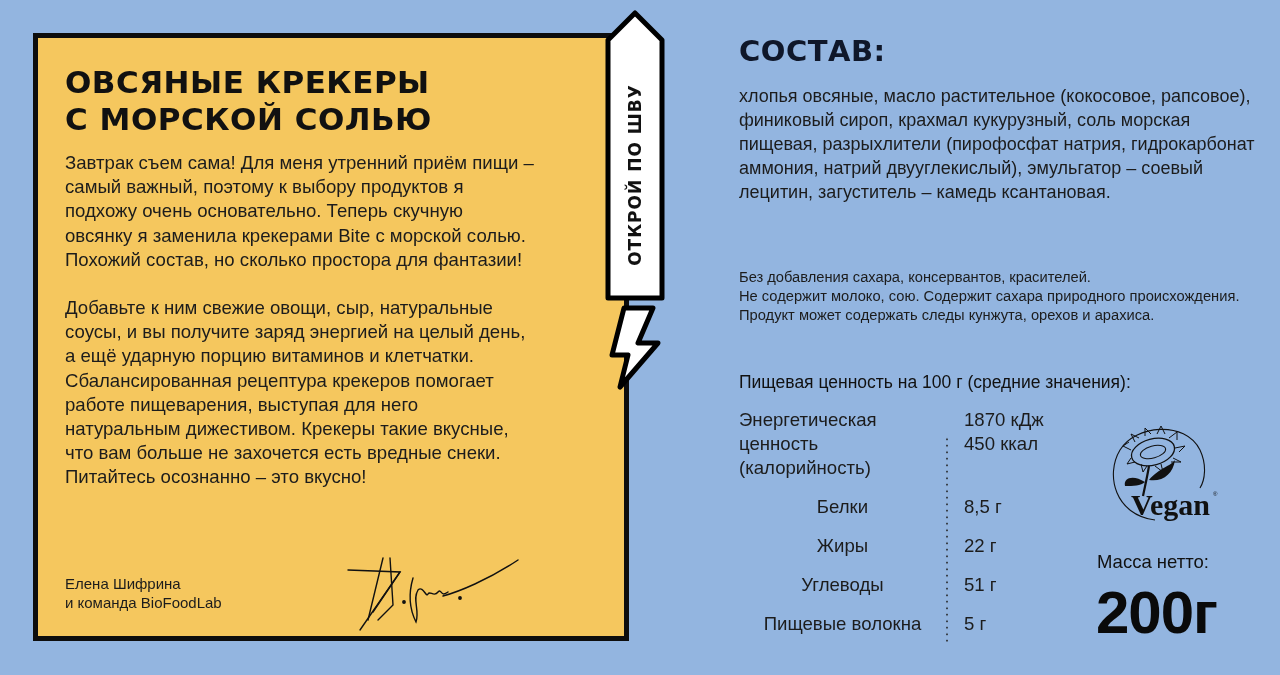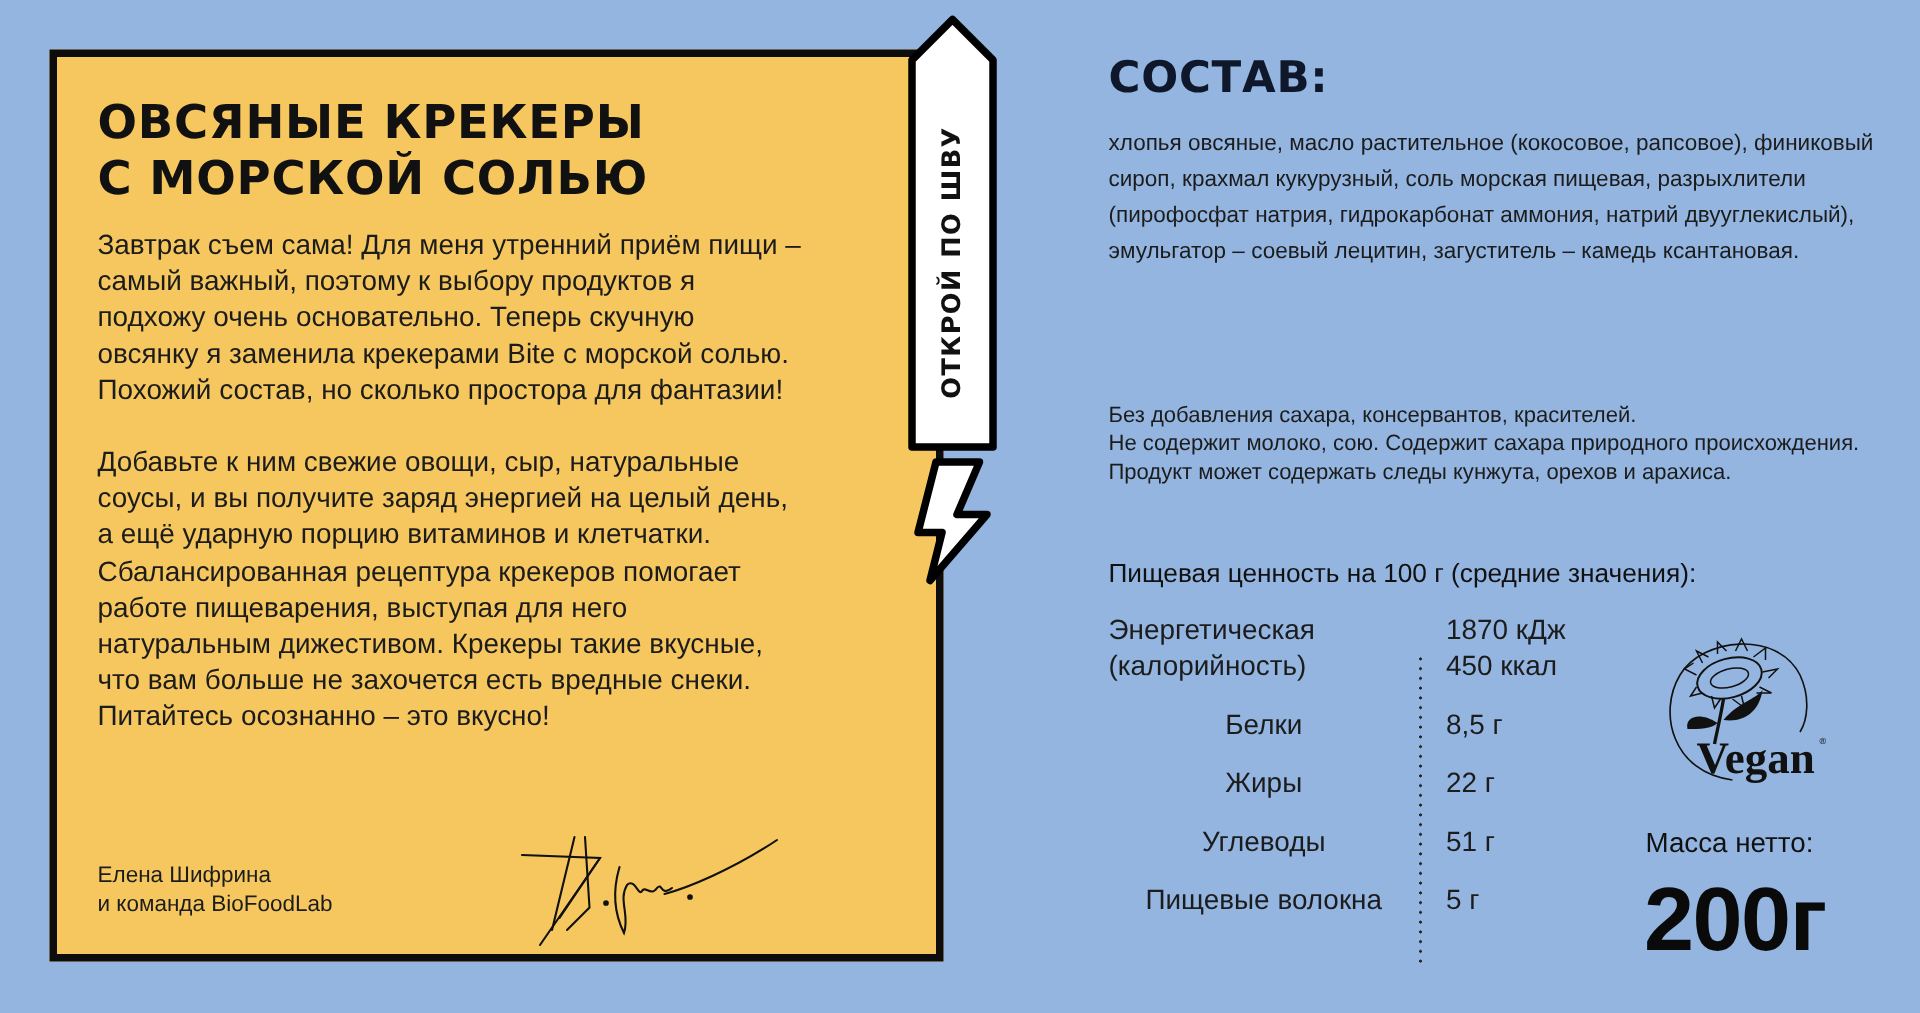--- a/index.html
+++ b/index.html
@@ -85,21 +85,21 @@
       font-family: "DejaVu Sans", sans-serif;
       font-weight: bold;
       font-size: 29px;
       letter-spacing: 0.5px;
       color: #0f172a;
     }
     .sostav-text {
       position: absolute;
       left: 739px; top: 84px;
       width: 520px;
-      font-size: 15px;
+      font-size: 18px;
       line-height: 24px;
       color: #1c1c1c;
     }
     .notes {
       position: absolute;
       left: 739px; top: 268px;
       width: 520px;
       font-size: 14.7px;
       line-height: 19px;
       color: #1c1c1c;
@@ -203,20 +203,21 @@
 <div class="notes">
   <div>Без добавления сахара, консервантов, красителей.</div>
   <div>Не содержит молоко, сою. Содержит сахара природного происхождения. Продукт может содержать следы кунжута, орехов и арахиса.</div>
 </div>
 
 <div class="nutr-title">Пищевая ценность на 100 г (средние значения):</div>
 <div class="nutr-table">
   <div class="nutr-row">
     <div class="label">
       <div>Энергетическая</div>
+      <div>ценность</div>
       <div>(калорийность)</div>
     </div>
     <div class="value">
       <div>1870 кДж</div>
       <div>450 ккал</div>
     </div>
   </div>
   <div class="nutr-row">
     <div class="label">Белки</div>
     <div class="value">8,5 г</div>

